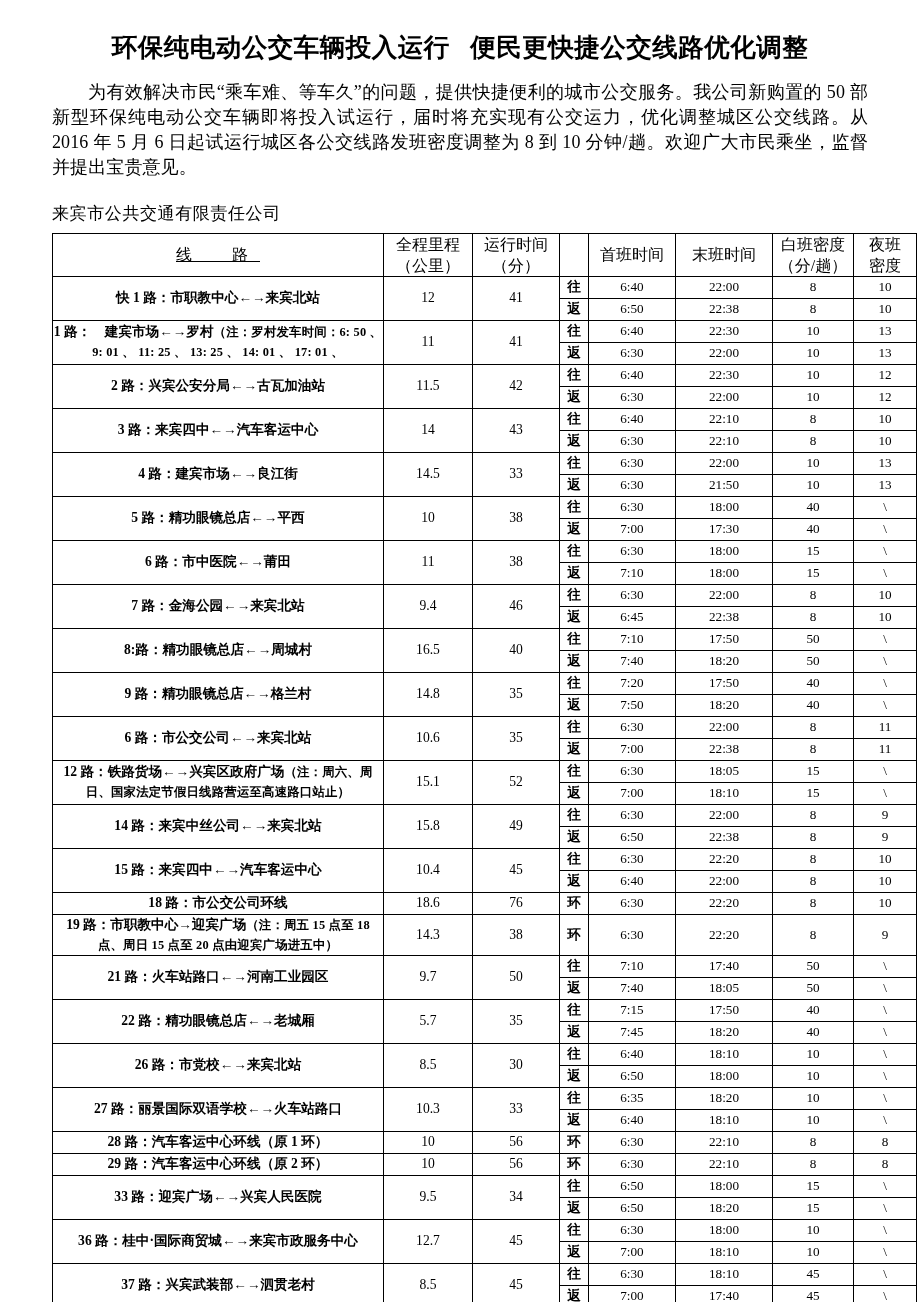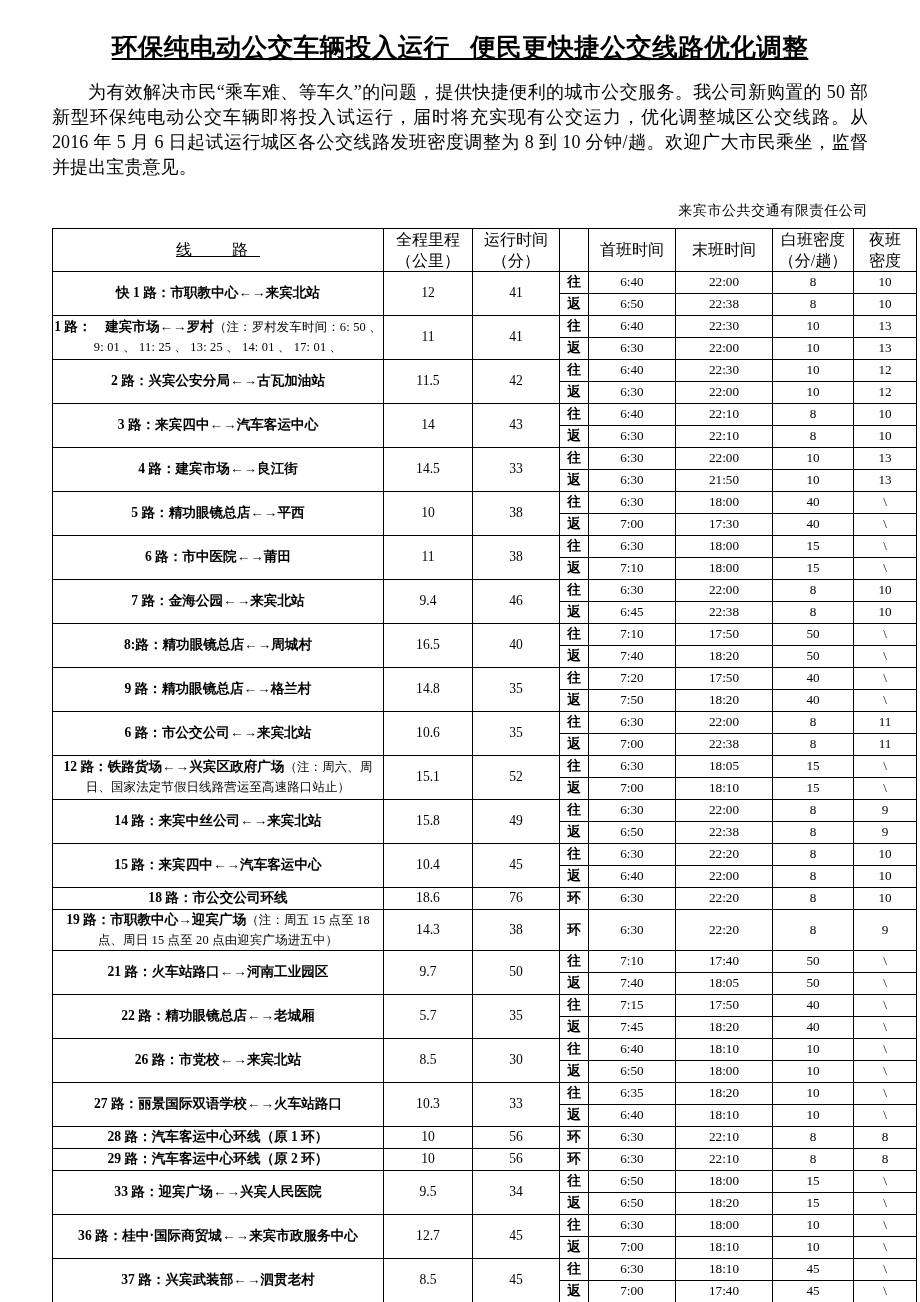--- a/index.html
+++ b/index.html
@@ -25,21 +25,20 @@
   
   .doc-title {
     margin: 0;
     padding-top: 32px;
     text-align: center;
     font-size: 25.5px;
     font-weight: bold;
     letter-spacing: 0.5px;
     line-height: 1.25;
     white-space: pre;
-    text-decoration: underline;
   }
 
   
   .body-copy {
     margin: 0;
     padding-top: 16px;
   }
   .para {
     margin: 0;
     font-size: 18px;
@@ -48,22 +47,22 @@
     text-justify: inter-ideograph;
     text-indent: 2em;
     letter-spacing: 0.1px;
   }
 
   
   .company-line {
     margin: 0;
     padding-top: 22px;
     padding-bottom: 8px;
-    text-align: right;
-    font-size: 14px;
+    text-align: left;
+    font-size: 17px;
     letter-spacing: 0.6px;
   }
 
   
   table.routes {
     width: 816px;
     border-collapse: collapse;
     table-layout: fixed;
     font-size: 13.2px;
   }
@@ -93,21 +92,21 @@
   .hdr-route { letter-spacing: 12px; text-indent: 12px; }
 
   td.route-cell {
     text-align: left;
     padding: 4px 6px 4px 8px;
     font-size: 13.6px;
     font-weight: bold;
     line-height: 20px;
   }
   td.route-cell .note {
-    font-weight: normal;
+    font-weight: bold;
     font-size: 12.4px;
     letter-spacing: 0.2px;
   }
   td.num-cell  { font-size: 13.6px; }
   td.dir-cell  { font-size: 13.6px; font-weight: bold; }
   td.tm-cell   { font-size: 13.2px; }
 
   .rowline { height: 22px; }
 </style>
 </head>

